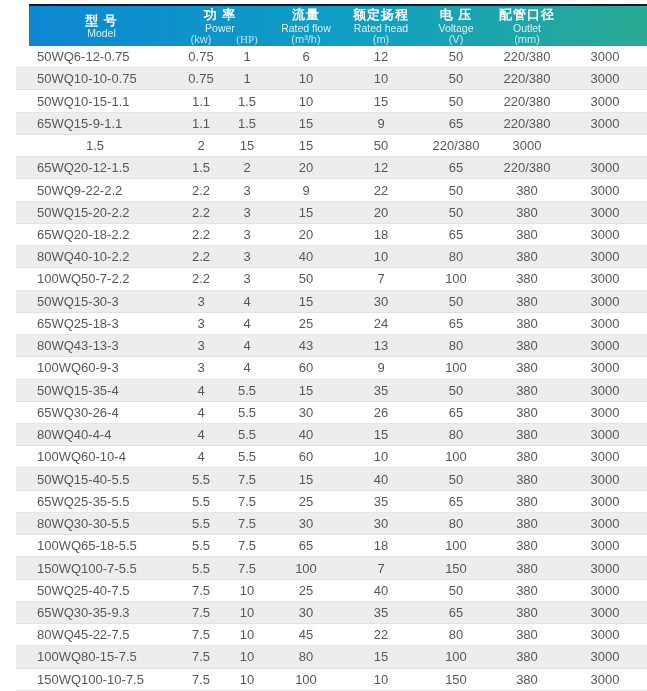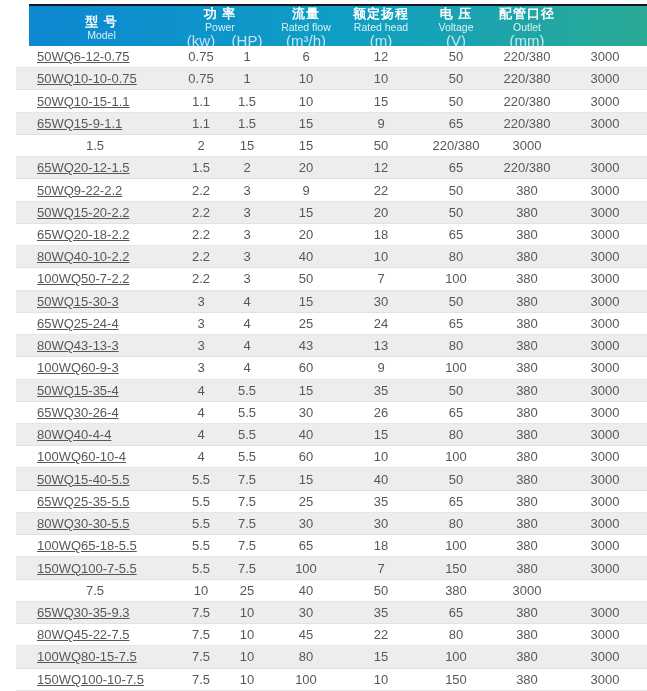--- a/index.html
+++ b/index.html
@@ -31,49 +31,48 @@
     font-size: 13px;
     font-weight: bold;
     letter-spacing: 1px;
   }
   .hcell .en {
     font-size: 10.5px;
     color: rgba(255,255,255,0.85);
     margin-top: 1px;
   }
   .hcell .unit {
-    font-size: 15px;
+    font-size: 11px;
     color: rgba(255,255,255,0.75);
     margin-top: 0px;
   }
   .hcell .unit-split { display: flex; }
   .hcell .unit-split span { display: block; text-align: center; }
   .hcell .unit-split span:first-child { width: 54px; }
-  .hcell .unit-split span:last-child  { width: 38px; }
+  .hcell .unit-split span:last-child  { width: 38px; font-family: Liberation Serif, serif; }
   
   .tbody { width: 636px; }
   .row {
     height: 22.24px;
     display: grid;
     grid-template-columns: 158px 54px 38px 80px 70px 80px 62px 94px;
     align-items: center;
     border-bottom: 1px solid #e6e6e6;
     background: #ffffff;
   }
   .row:nth-child(even) { background: #ededed; border-bottom-color: #e2e2e2; }
   .cell {
     text-align: center;
     font-size: 13px;
     color: #57585a;
     white-space: nowrap;
   }
   .cell.model {
     text-align: left;
     padding-left: 21px;
-    text-decoration: underline;
   }
 </style>
 </head>
 <body>
 
 <div class="page">
 
   <div class="thead">
     <div class="hcell">
       <div class="cn">型 号</div>
@@ -223,21 +222,21 @@
         <div class="cell model">50WQ15-30-3</div>
         <div class="cell">3</div>
         <div class="cell">4</div>
         <div class="cell">15</div>
         <div class="cell">30</div>
         <div class="cell">50</div>
         <div class="cell">380</div>
         <div class="cell">3000</div>
       </div>
       <div class="row">
-        <div class="cell model">65WQ25-24-4</div>
+        <div class="cell model">65WQ25-18-3</div>
         <div class="cell">3</div>
         <div class="cell">4</div>
         <div class="cell">25</div>
         <div class="cell">24</div>
         <div class="cell">65</div>
         <div class="cell">380</div>
         <div class="cell">3000</div>
       </div>
       <div class="row">
         <div class="cell model">80WQ43-13-3</div>
@@ -343,20 +342,21 @@
         <div class="cell model">150WQ100-7-5.5</div>
         <div class="cell">5.5</div>
         <div class="cell">7.5</div>
         <div class="cell">100</div>
         <div class="cell">7</div>
         <div class="cell">150</div>
         <div class="cell">380</div>
         <div class="cell">3000</div>
       </div>
       <div class="row">
+        <div class="cell model">50WQ25-40-7.5</div>
         <div class="cell">7.5</div>
         <div class="cell">10</div>
         <div class="cell">25</div>
         <div class="cell">40</div>
         <div class="cell">50</div>
         <div class="cell">380</div>
         <div class="cell">3000</div>
       </div>
       <div class="row">
         <div class="cell model">65WQ30-35-9.3</div>

